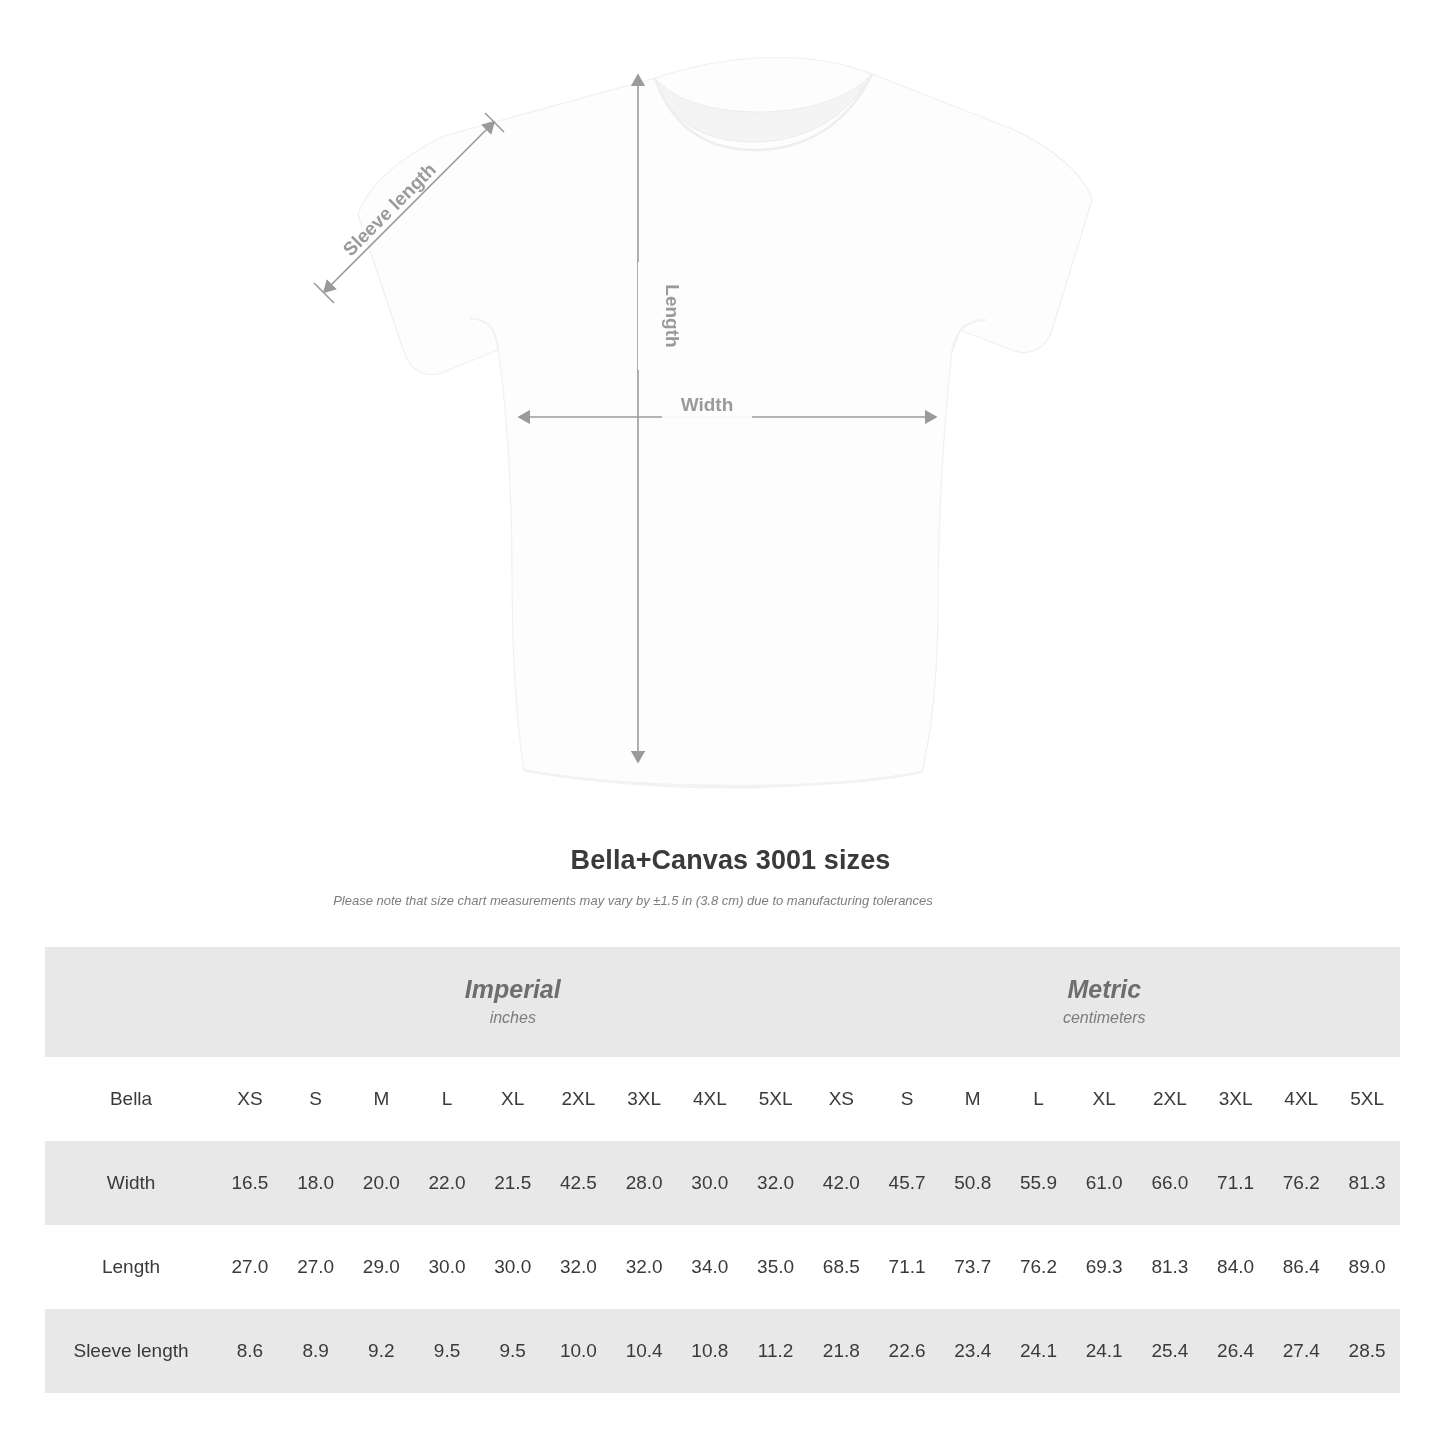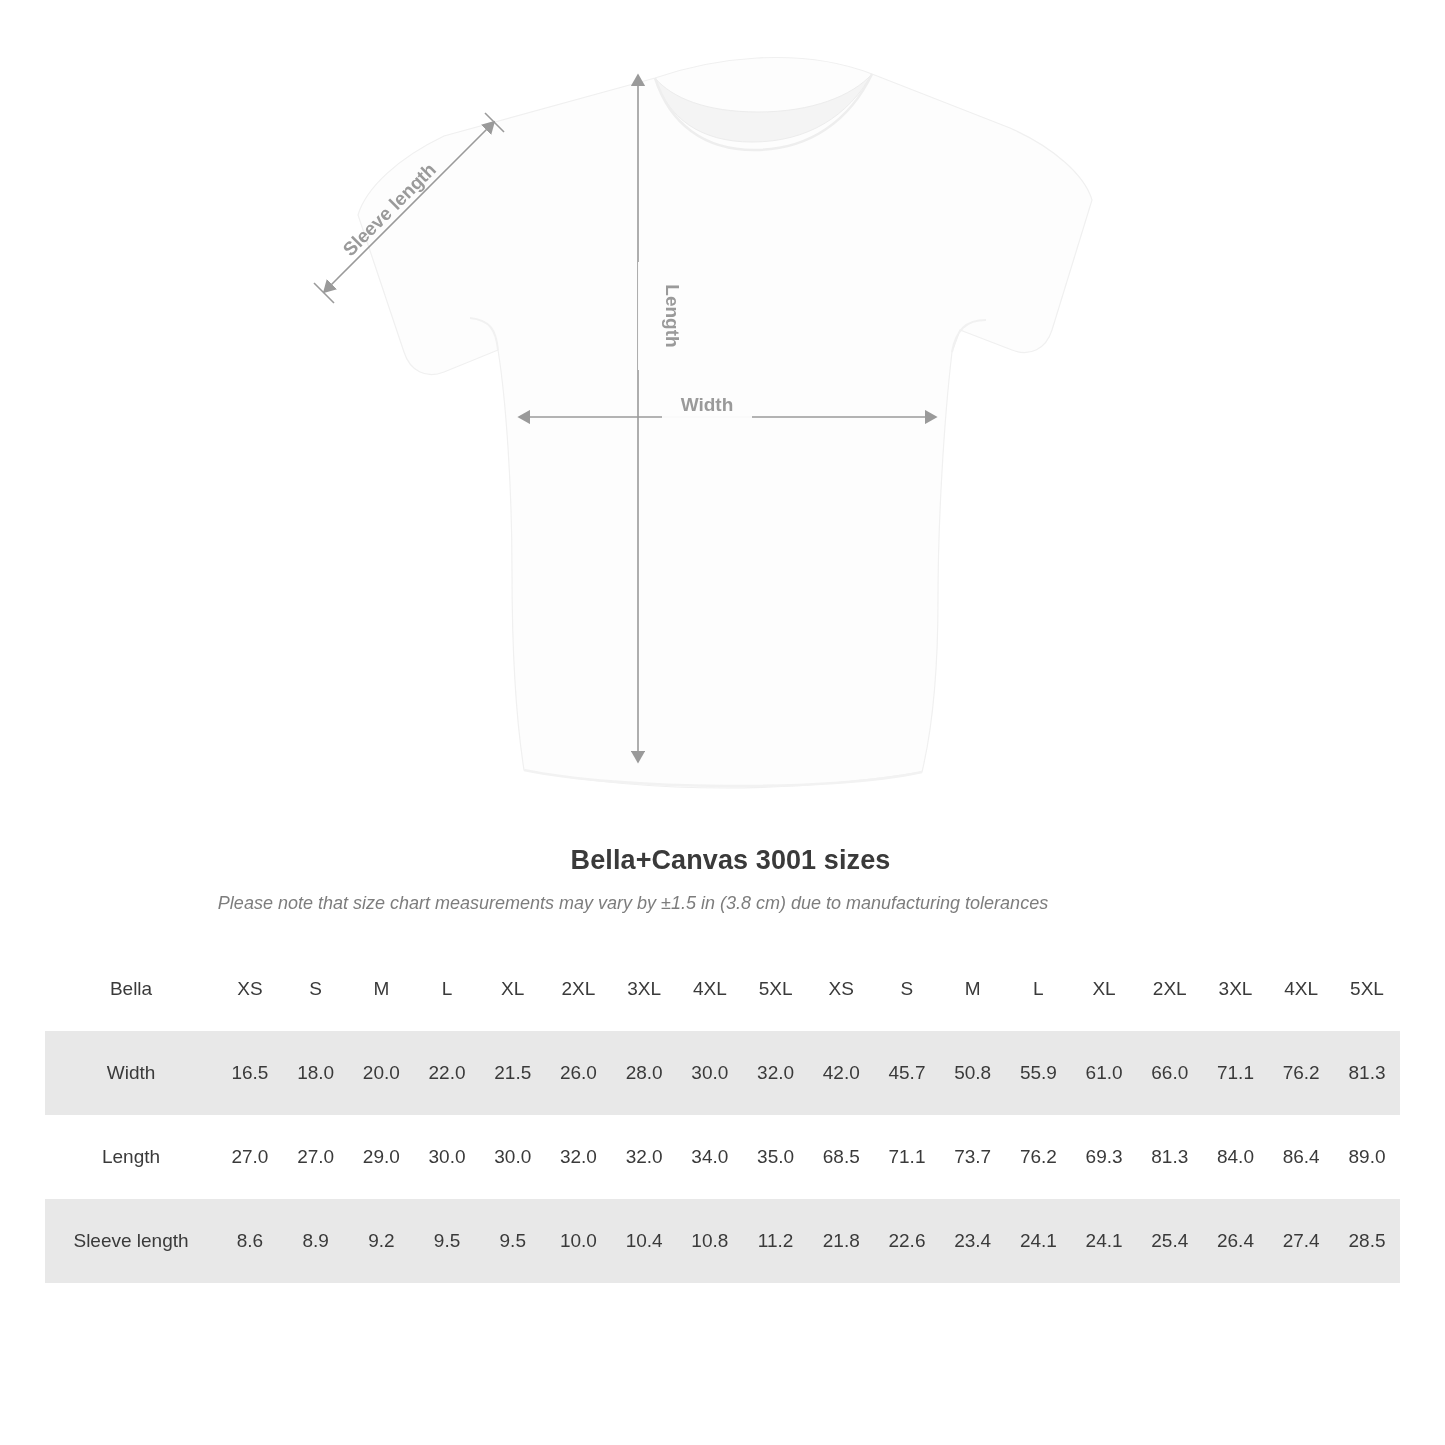--- a/index.html
+++ b/index.html
@@ -47,21 +47,21 @@
     color: #3a3a3a;
     letter-spacing: .1px;
     padding-left: 8px;
   }
   #chart-note {
     position: absolute;
     top: 893px;
     left: 0;
     width: 1266px;
     text-align: center;
-    font-size: 18px;
+    font-size: 13px;
     font-style: italic;
     color: #7d7d7d;
   }
 
   
   #size-table-wrap {
     position: absolute;
     top: 947px;
     left: 45px;
     width: 1355px;
@@ -212,20 +212,31 @@
         <col class="col-val">
         <col class="col-val">
         <col class="col-val">
         <col class="col-val">
         <col class="col-val">
         <col class="col-val">
         <col class="col-val">
         <col class="col-val">
       </colgroup>
     <tbody id="table-body">
+        <tr class="unit-row">
+          <td></td>
+          <td colspan="9">
+            <div class="unit-name">Imperial</div>
+            <div class="unit-sub">inches</div>
+          </td>
+          <td colspan="9">
+            <div class="unit-name">Metric</div>
+            <div class="unit-sub">centimeters</div>
+          </td>
+        </tr>
         <tr class="size-row">
           <td class="row-head">Bella</td>
           <td>XS</td>
           <td>S</td>
           <td>M</td>
           <td>L</td>
           <td>XL</td>
           <td>2XL</td>
           <td>3XL</td>
           <td>4XL</td>
@@ -240,21 +251,21 @@
           <td>4XL</td>
           <td>5XL</td>
         </tr>
         <tr class="data-row shade">
           <td class="row-head">Width</td>
           <td>16.5</td>
           <td>18.0</td>
           <td>20.0</td>
           <td>22.0</td>
           <td>21.5</td>
-          <td>26.0</td>
+          <td>42.5</td>
           <td>28.0</td>
           <td>30.0</td>
           <td>32.0</td>
           <td>42.0</td>
           <td>45.7</td>
           <td>50.8</td>
           <td>55.9</td>
           <td>61.0</td>
           <td>66.0</td>
           <td>71.1</td>

